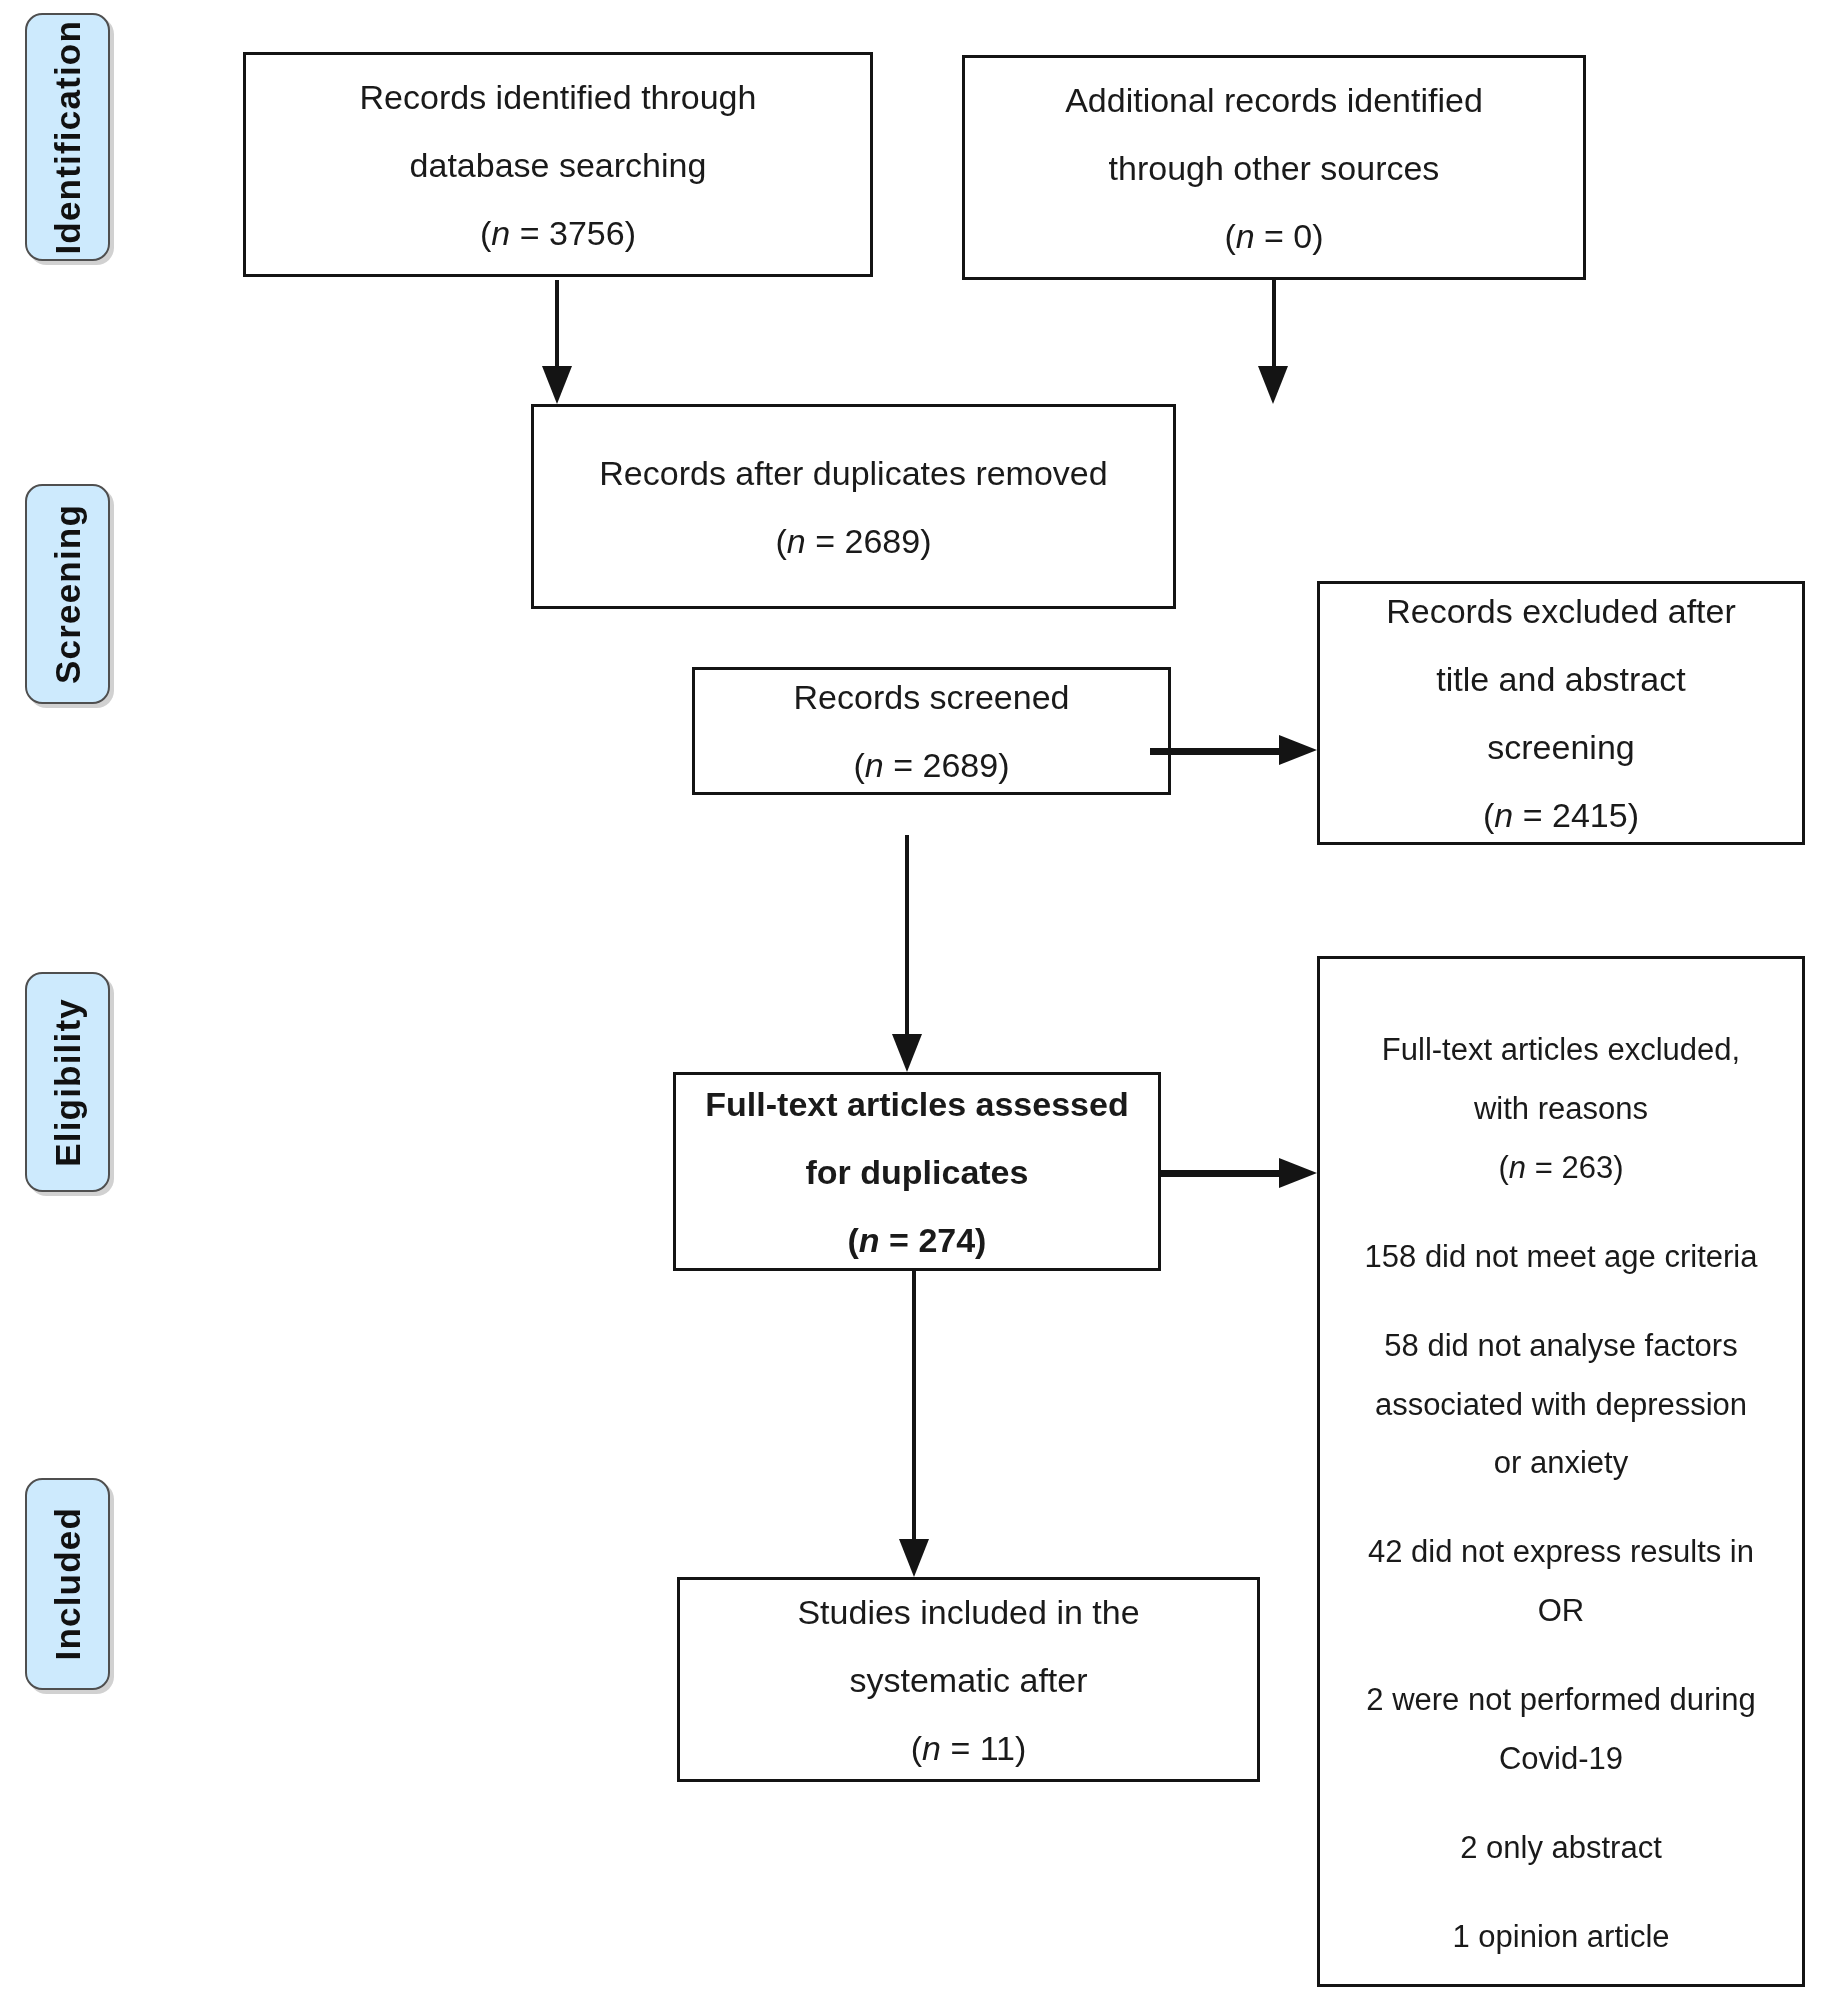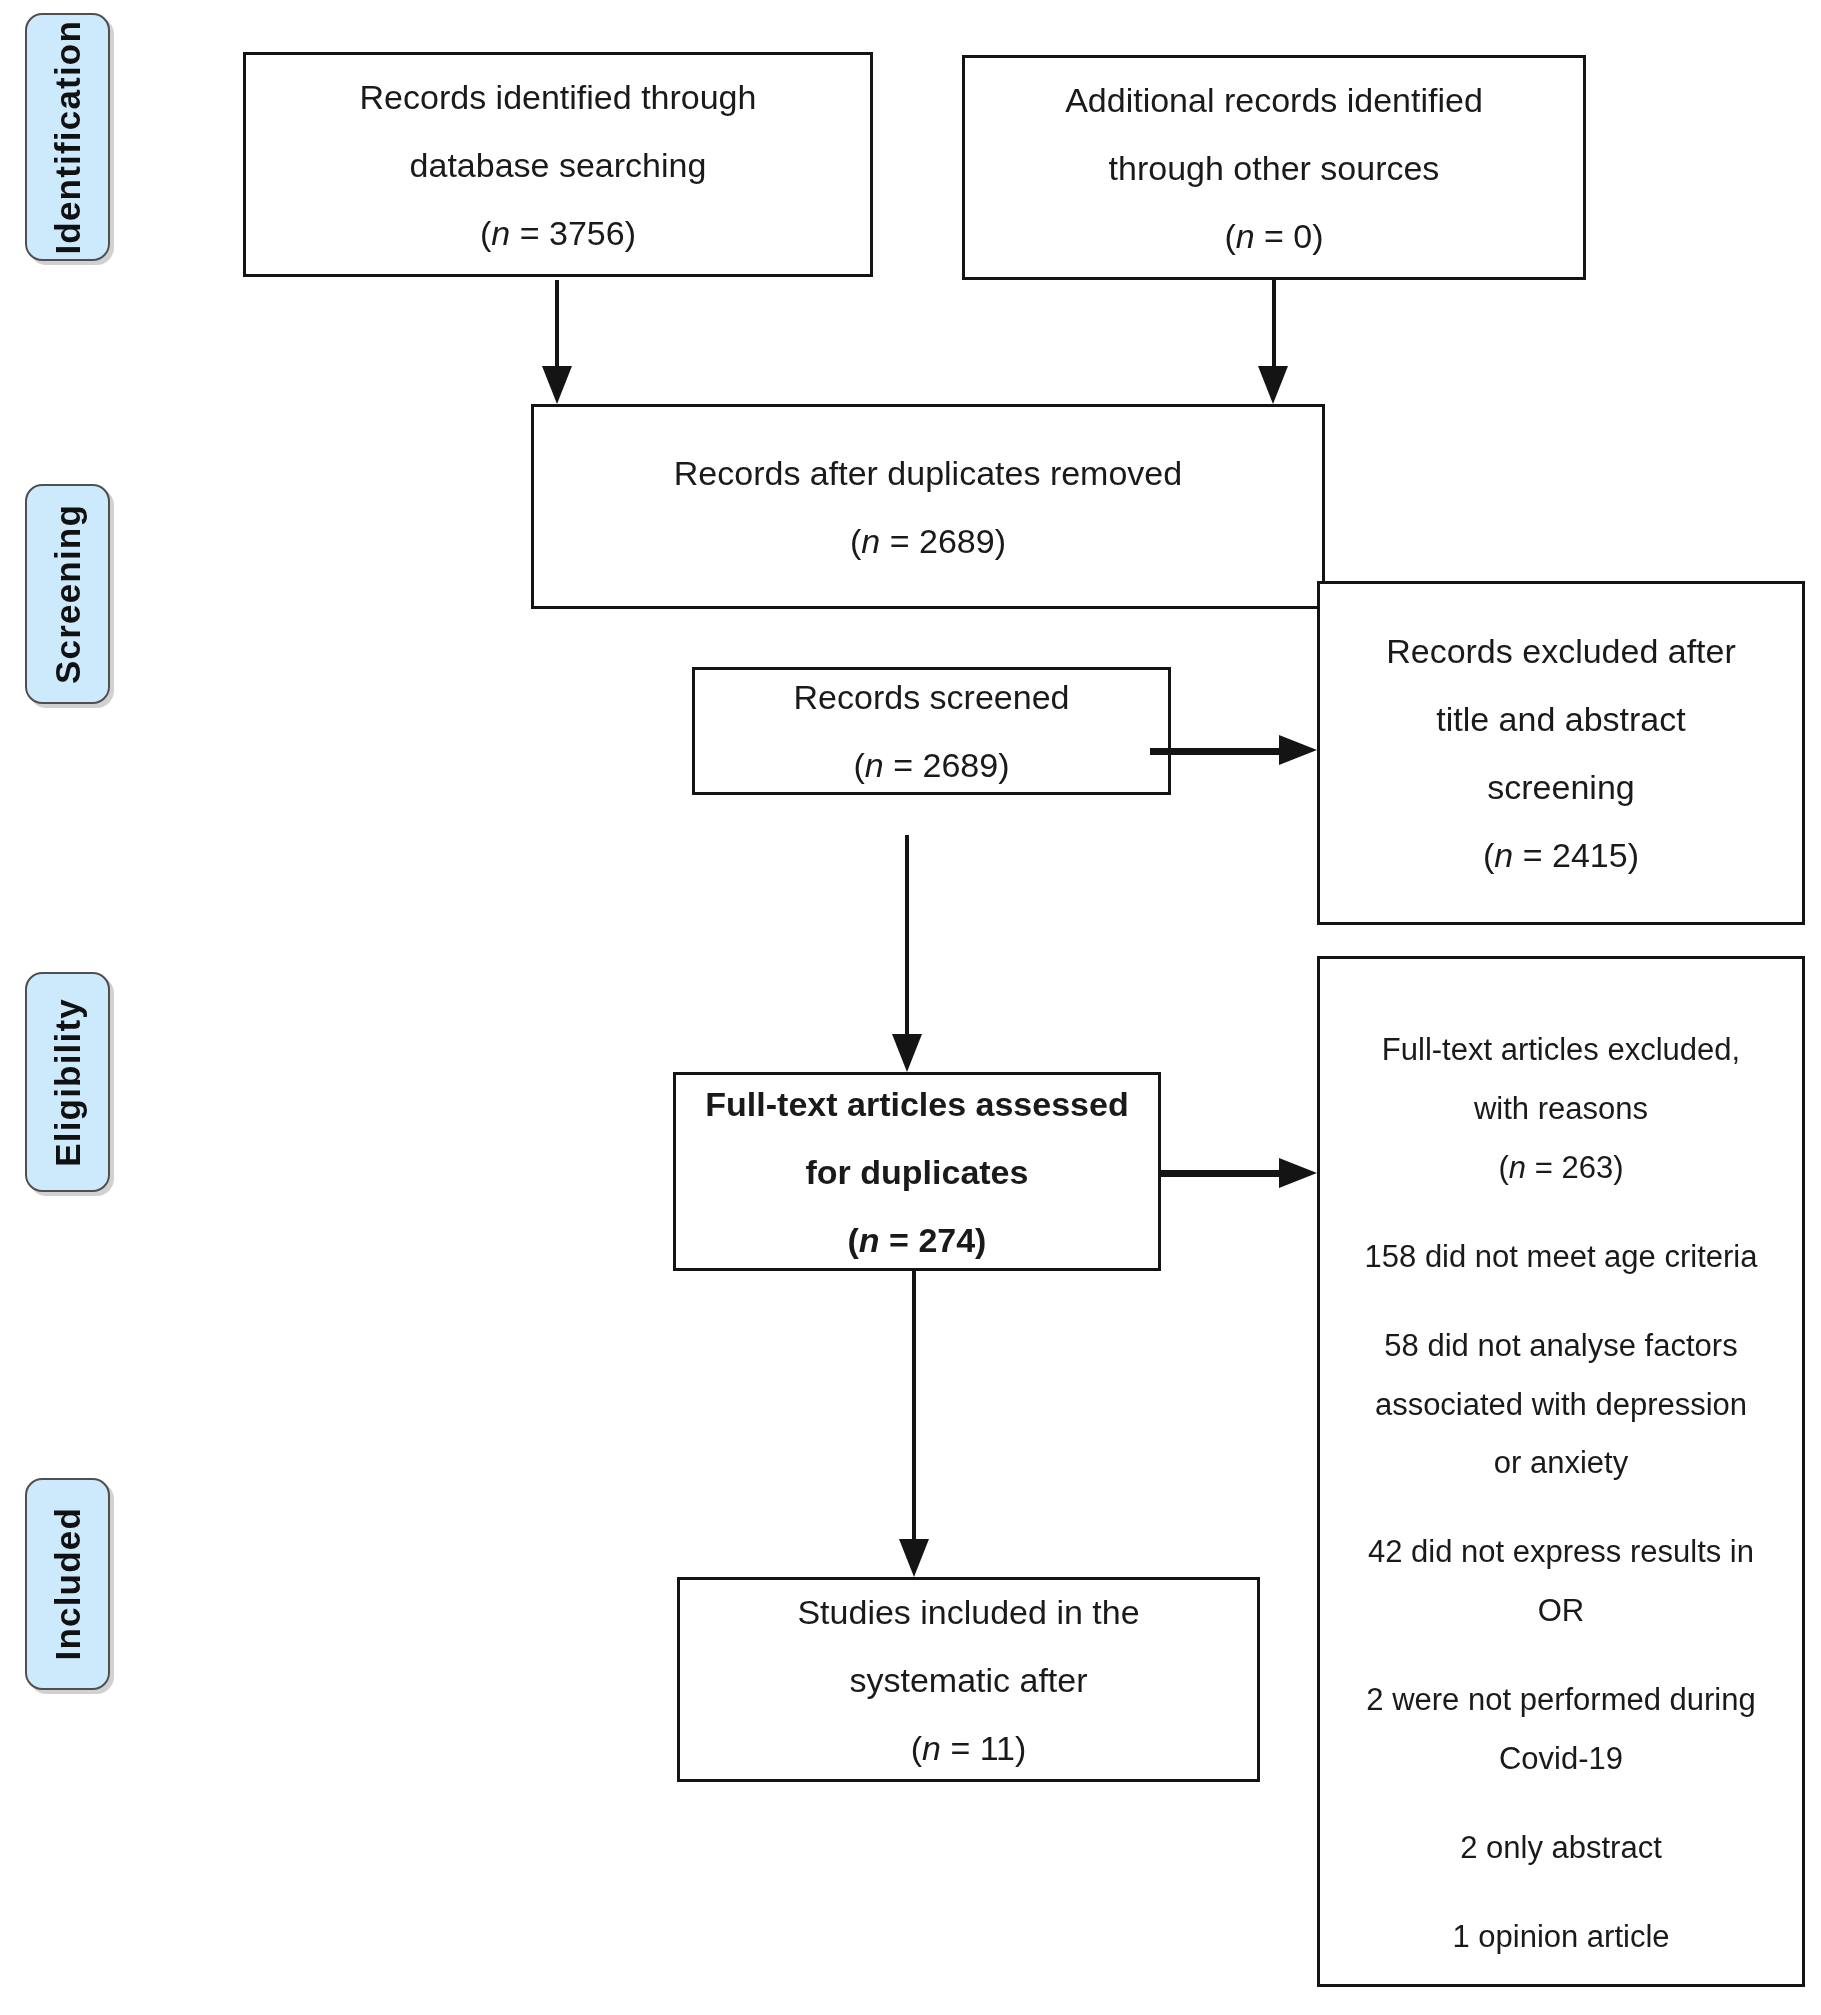--- a/index.html
+++ b/index.html
@@ -50,25 +50,25 @@
     flex-direction: column;
     align-items: center;
     justify-content: center;
     text-align: center;
     font-size: 34px;
     line-height: 2.0;
   }
   .box .line { white-space: nowrap; }
   #boxA { left: 243px;  top: 52px;   width: 630px; height: 225px; }
   #boxB { left: 962px; top: 55px;   width: 624px; height: 225px; }
-  #boxC { left: 531px;  top: 404px;  width: 794px; height: 205px; }
+  #boxC { left: 531px;  top: 404px;  width: 645px; height: 205px; }
   #boxD { left: 692px; top: 667px; width: 479px;  height: 128px; }
   #boxE { left: 673px; top: 1072px; width: 488px;  height: 199px; font-weight: bold; }
   #boxF { left: 677px; top: 1577px; width: 583px;  height: 205px; }
-  #boxG { left: 1317px; top: 581px; width: 488px;  height: 344px; justify-content: center; }
+  #boxG { left: 1317px; top: 581px; width: 488px;  height: 264px; justify-content: center; }
   #boxH {
     left: 1317px; top: 956px; width: 488px; height: 1031px;
     justify-content: flex-end;
     padding: 26px 14.4px 17.3px 14.4px;
     font-size: 31px;
     line-height: 1.9;
   }
   #boxH .reason {
     margin-top: 30px;
     max-width: 399px;

